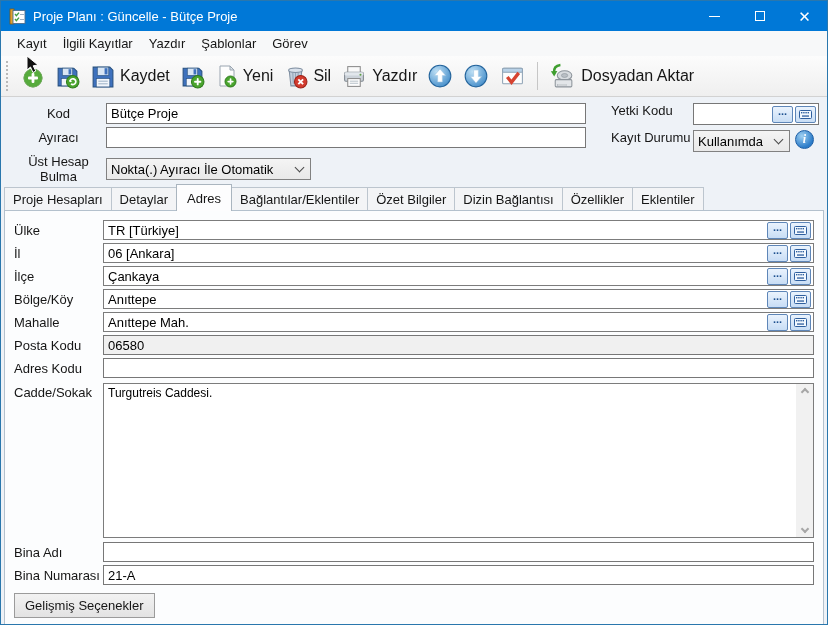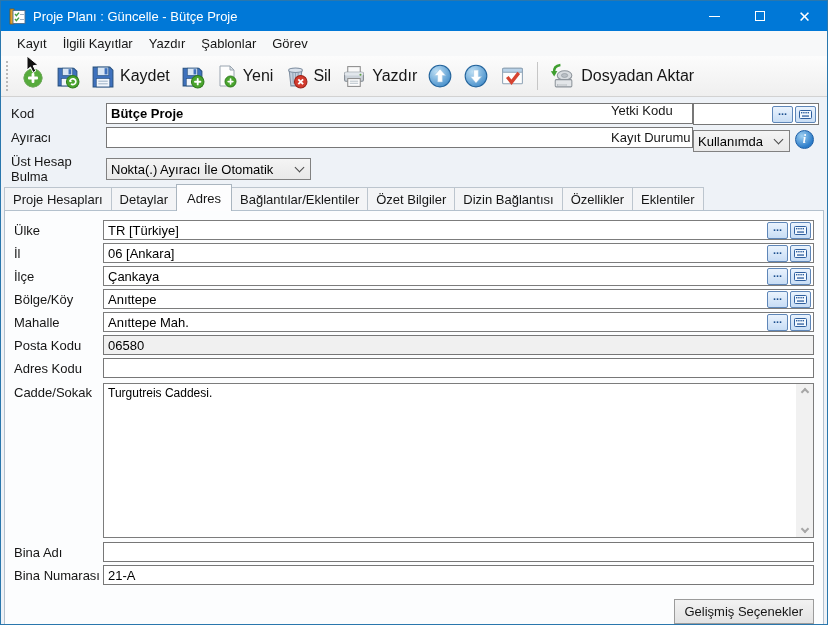--- a/index.html
+++ b/index.html
@@ -28,23 +28,23 @@
           background-image:repeating-linear-gradient(#b9b9b9 0 2px, transparent 2px 4px);
           background-size:2px 100%; background-repeat:no-repeat; background-position:1px 0; }
   .tbtn { display:flex; align-items:center; gap:5px; background:transparent; border:none; padding:3px 5px; position:relative; }
   .tbtn svg { display:block; }
   .tlabel { font-size:16px; color:#161616; white-space:nowrap; }
   .tsep { width:1px; height:28px; background:#c6c6c6; margin:0 6px; }
   .cursor-overlay { position:absolute; left:9px; top:-6px; pointer-events:none; }
   
   .header-form { height:85px; padding:6px 8px 0 10px; position:relative; flex-shrink:0; }
   .hrow { display:flex; align-items:center; margin-bottom:3px; }
-  .hlabel { width:95px; font-size:13px; color:#161616; flex-shrink:0; }
+  .hlabel { width:95px; font-size:13px; color:#161616; flex-shrink:0;text-align:center; }
   .tinput { height:21px; border:1px solid #777; background:#fff; font-size:13px; padding:0 4px; outline:none; }
-  .kod-input { width:587px;font-weight:bold; }
+  .kod-input { width:480px; }
   .combo { height:22px; border:1px solid #818181; background:linear-gradient(#f4f4f4,#e9e9e9);
            display:flex; align-items:center; font-size:13px; padding:0 4px; }
   .combo .ctext { flex:1; white-space:nowrap; overflow:hidden; }
   .chev { width:7px; height:7px; border-right:1.5px solid #4a4a4a; border-bottom:1.5px solid #4a4a4a;
           transform:rotate(45deg); margin:-3px 3px 0 6px; flex-shrink:0; }
   .hrow-combo { width:205px; }
   .right-group { position:absolute; right:8px; top:6px; }
   .rrow { display:flex; align-items:flex-start; margin-bottom:5px; }
   .rlabel { width:82px; font-size:13px; color:#161616; flex-shrink:0; }
   .lookup-wrap { border:1px solid #777; background:#fff; height:22px; display:flex; align-items:center; }
@@ -77,21 +77,21 @@
   .ta-row { align-items:flex-start; margin:2px 0 4px 0; }
   .ta-row .alabel { padding-top:2px; }
   .textarea-wrap { flex:1; border:1px solid #7c7c7c; background:#fff; height:155px; display:flex; }
   .textarea-wrap textarea { flex:1; border:none; outline:none; resize:none; font-size:12px; padding:2px 4px;
                             font-family:"Liberation Sans", sans-serif; }
   .vscroll { width:17px; background:#f1f1f1; display:flex; flex-direction:column;
              justify-content:space-between; align-items:center; padding:5px 0; }
   .sb-chev { width:6px; height:6px; border-left:2px solid #a6a6a6; border-top:2px solid #a6a6a6; }
   .sb-up { transform:rotate(45deg); }
   .sb-down { transform:rotate(225deg); }
-  .footer-row { display:flex; justify-content:flex-end; margin-top:11px; }
+  .footer-row { display:flex; justify-content:flex-start; margin-top:5px; }
   .adv-btn { font-size:13px; color:#161616; background:linear-gradient(#f2f2f2,#e3e3e3);
              border:1px solid #9b9b9b; padding:4px 10px; }
 </style>
 </head>
 <body>
 
 <div class="window">
 
   <div class="titlebar">
     <svg class="app-icon" viewBox="0 0 17 17">

